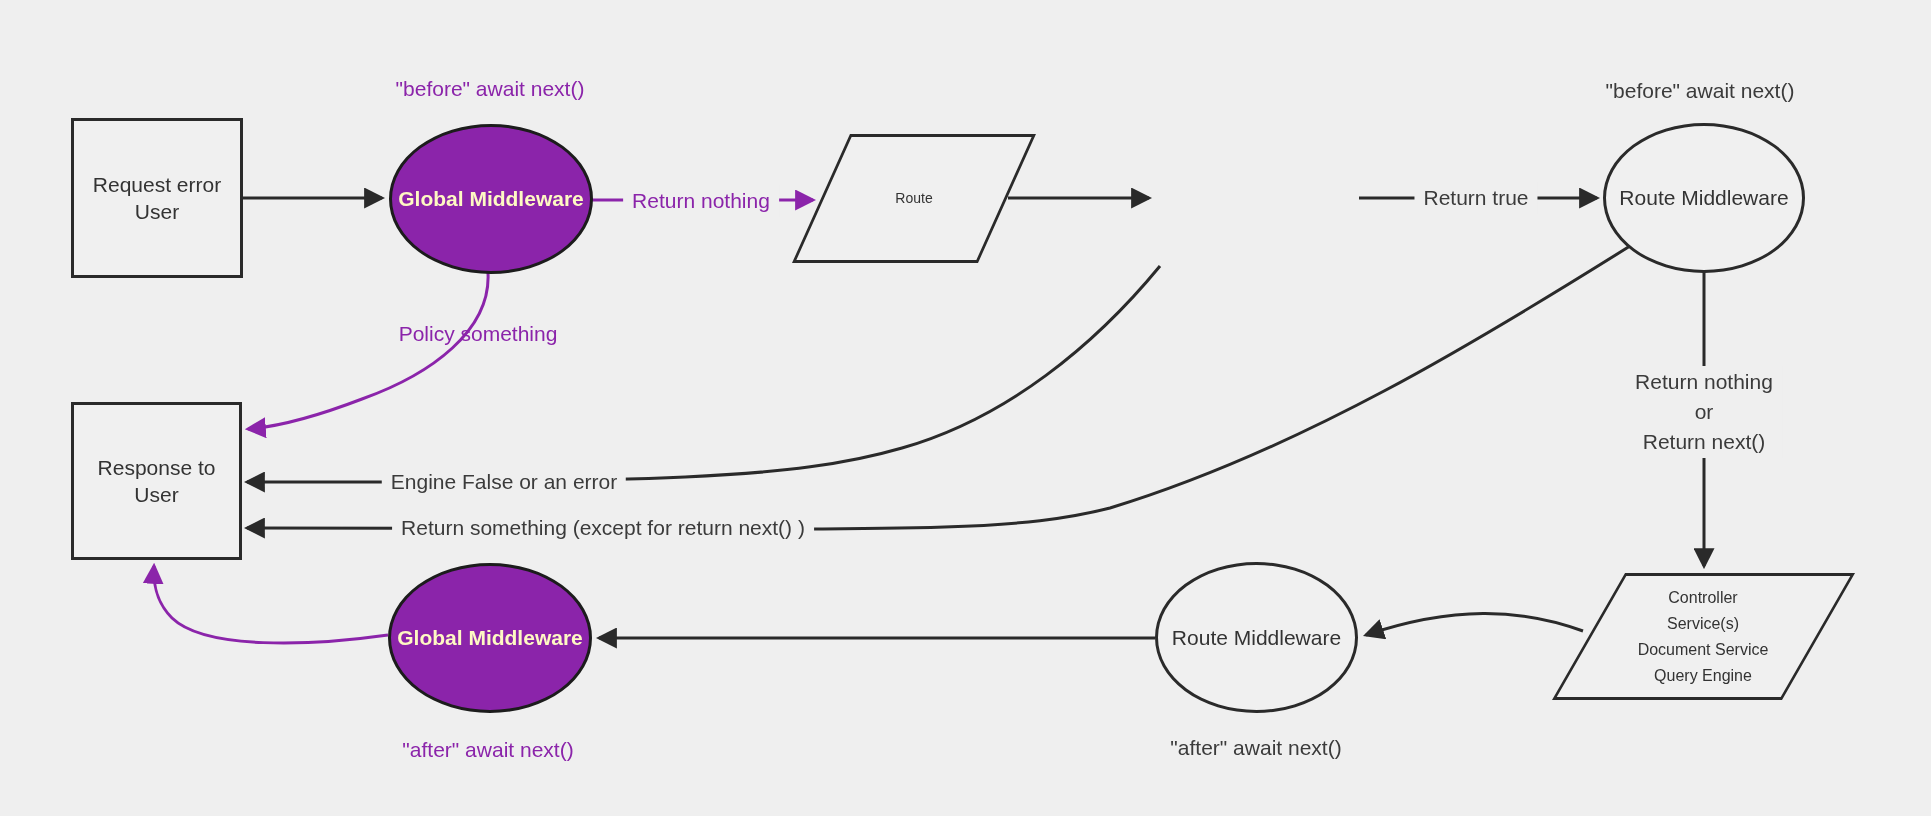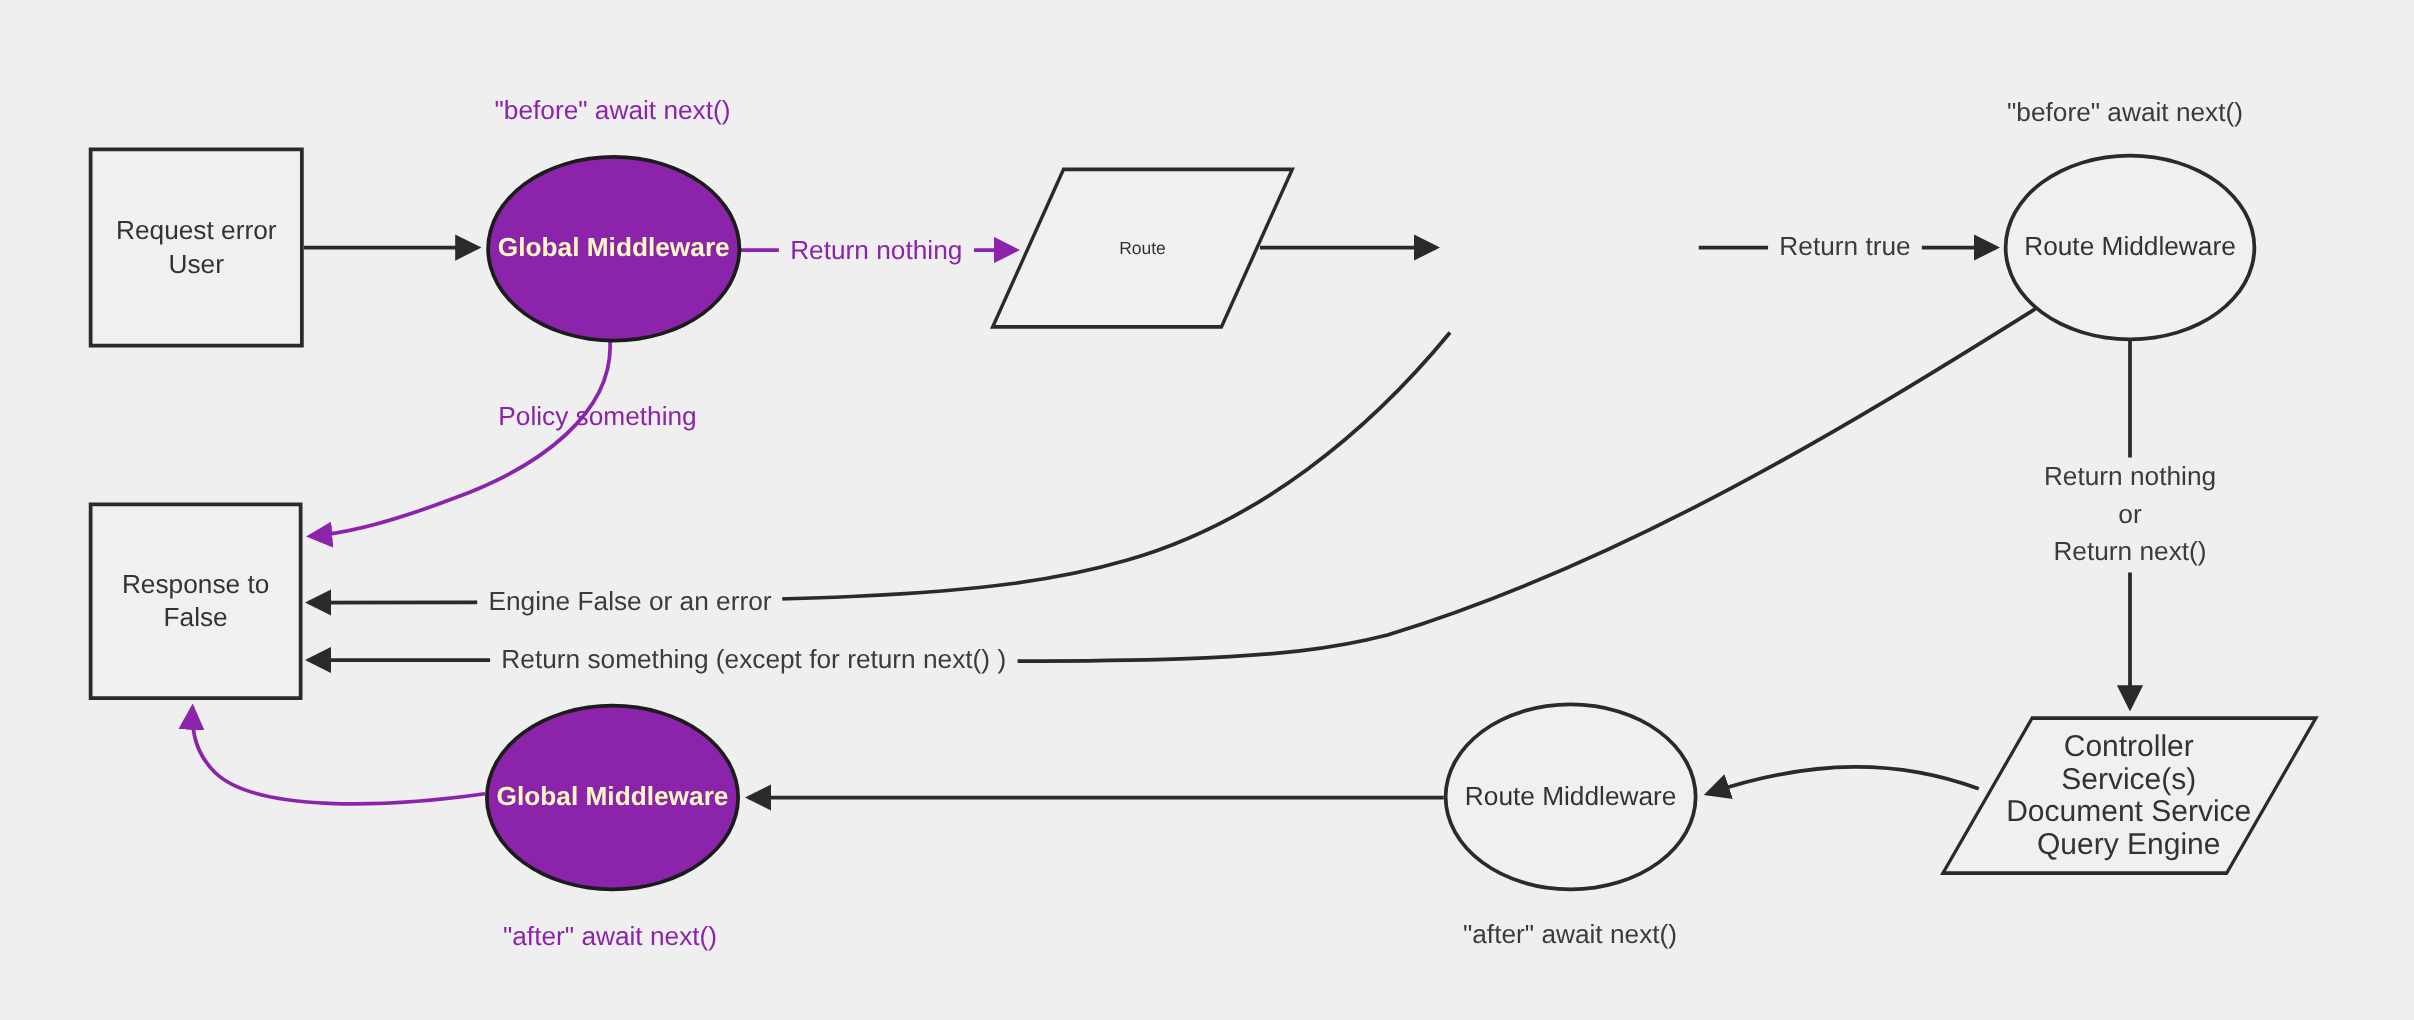--- a/index.html
+++ b/index.html
@@ -38,21 +38,21 @@
   }
   .para.route{left:792px;top:134px;width:186px;height:129px;
     transform:skewX(-24.2deg);transform-origin:0 100%;}
   .para.controller{left:1552px;top:573px;width:230px;height:127px;
     transform:skewX(-29.9deg);transform-origin:0 100%;}
   .para-label{
     position:absolute;z-index:3;
     transform:translate(-50%,-50%);
     text-align:center;font-size:14px;line-height:1.3;white-space:pre-line;
   }
-  .para-label.small{font-size:24px;line-height:26px;}
+  .para-label.small{font-size:16px;line-height:26px;}
 
   .elabel{
     position:absolute;z-index:4;
     transform:translate(-50%,-50%);
     text-align:center;font-size:21px;line-height:30px;
     white-space:pre-line;color:#3b3b3b;
   }
   .elabel.mask{background:#efefef;padding:1px 9px;}
   .elabel.purple{color:var(--purple,#8b24aa);}
 
@@ -117,21 +117,21 @@
 
   <div class="node ellipse" id="n-route-mw-bottom">
     <span>Route Middleware</span>
   </div>
 
   <div class="node ellipse purple-node" id="n-global-bottom">
     <span>Global Middleware</span>
   </div>
 
   <div class="node" id="n-response">
-    <span>Response to False</span>
+    <span>Response to User</span>
   </div>
 
   <div class="elabel purple" style="left:490px;top:89px;">"before" await next()</div>
 
   <div class="elabel" style="left:1700px;top:91px;">"before" await next()</div>
 
   <div class="elabel purple mask" style="left:701px;top:201px;">Return nothing</div>
 
   <div class="elabel mask" style="left:1476px;top:198px;">Return true</div>
 

